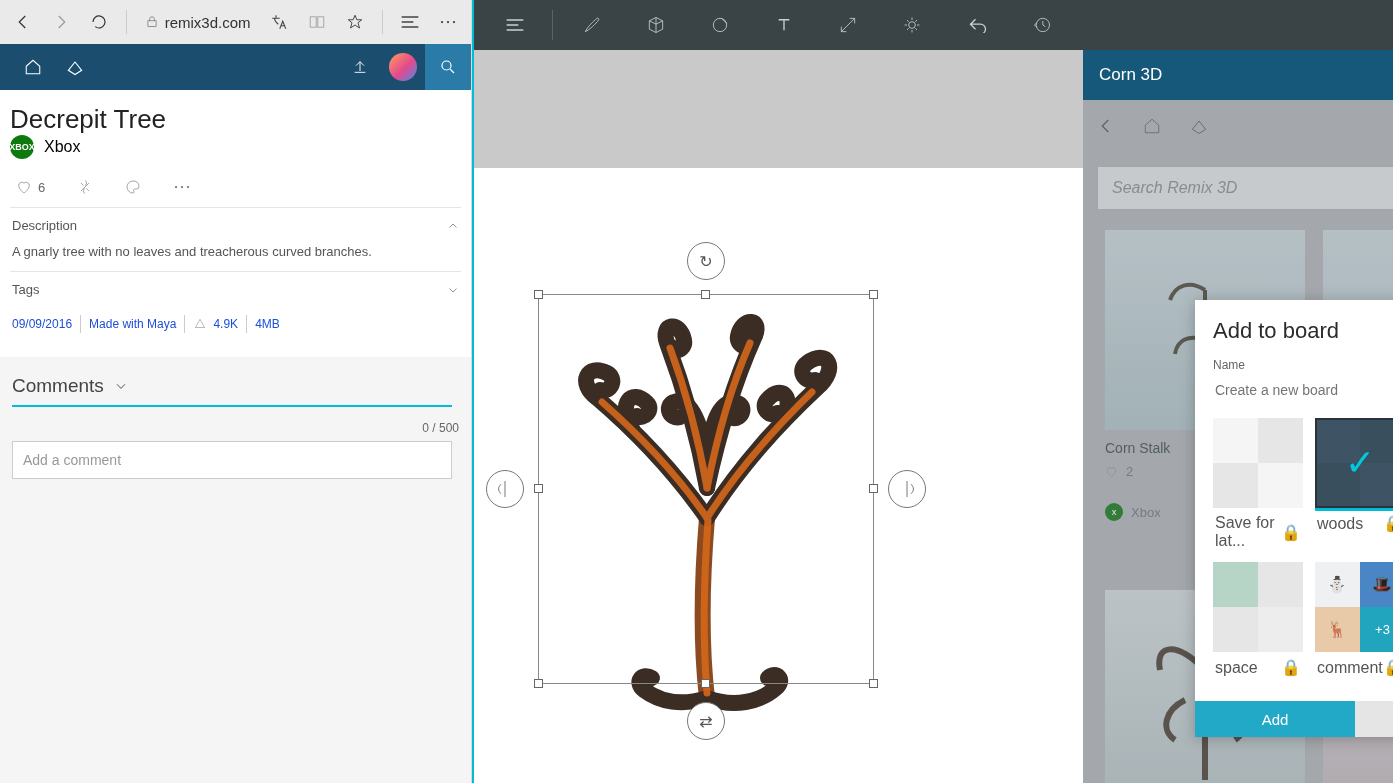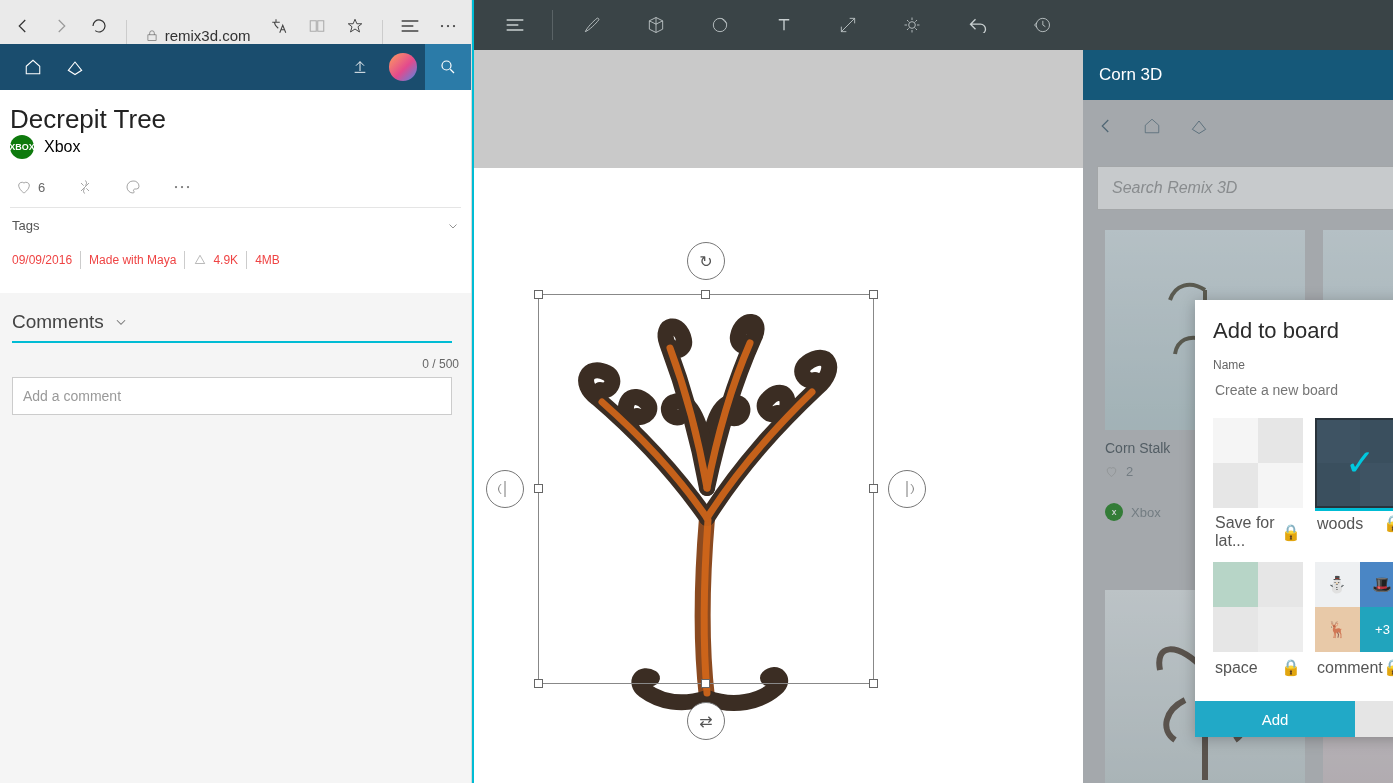--- a/index.html
+++ b/index.html
@@ -4,42 +4,42 @@
 <style>
 * { box-sizing: border-box; margin: 0; padding: 0; }
 body {
   font-family: "Segoe UI", Arial, sans-serif;
   width: 1393px; height: 783px;
   overflow: hidden; background: #fff;
   display: flex;
 }
 
 .left { width: 472px; height: 100%; flex: 0 0 472px; display: flex; flex-direction: column; background:#fff; border-right:1px solid #d9d9d9;}
-.browser-row { height: 44px; background: #eaeaea; display: flex; align-items: flex-end; padding: 0 6px; gap:4px;}
+.browser-row { height: 44px; background: #eaeaea; display: flex; align-items: center; padding: 0 6px; gap:4px;}
 .browser-row .btn { width: 36px; height:36px; display:flex; align-items:center; justify-content:center; color:#333; cursor:pointer;}
 .url { flex:1; display:flex; align-items:center; gap:6px; font-size:15px; color:#333; padding:0 8px;}
 .app-header { height:46px; background:#1a4d6e; display:flex; align-items:center; padding:0 0 0 12px; color:#fff;}
 .app-header .hbtn { width:42px; height:46px; display:flex; align-items:center; justify-content:center; cursor:pointer;}
 .app-header .spacer{flex:1;}
 .avatar-sm{width:28px;height:28px;border-radius:50%;background:linear-gradient(135deg,#ff9e5e 0%,#e34a8d 55%,#4e88e6 100%);margin:0 8px;}
 .search-h{width:46px;height:46px;background:#2b7ba8;display:flex;align-items:center;justify-content:center;}
 .hero { height:280px; position:relative; background:linear-gradient(#efe6ea,#dcccd4 70%,#c9b6c0);}
 .hero .svg-tree{position:absolute;top:30px;left:110px;}
 .hero .expand{position:absolute;bottom:12px;right:12px;color:#fff;opacity:.85;}
 .hero .view3d{position:absolute;bottom:12px;left:12px;color:#555;opacity:.7;font-size:13px;}
 .meta { padding:14px 10px 8px 10px; background:#fff;}
 .title{font-size:26px;font-weight:300;color:#222;}
 .author-row{display:flex;align-items:center;gap:10px;margin-bottom:16px;}
 .xbox-circle{width:24px;height:24px;border-radius:50%;background:#0e7a0d;display:flex;align-items:center;justify-content:center;color:#fff;font-size:9px;font-weight:bold;}
 .icon-row{display:flex;align-items:center;gap:32px;color:#666;padding:4px 6px 12px 6px;}
 .icon-row .ic{display:flex;align-items:center;gap:6px;font-size:13px;}
 .sect{border-top:1px solid #e5e5e5;padding:10px 2px;}
 .sect-head{display:flex;justify-content:space-between;align-items:center;font-size:13px;color:#555;}
 .sect-body{font-size:13px;color:#555;margin-top:10px;line-height:1.4;}
-.meta-row{display:flex;align-items:center;gap:8px;font-size:12px;color:#ef4444;padding:8px 2px 16px 2px;}
+.meta-row{display:flex;align-items:center;gap:8px;font-size:12px;color:#1d4ed8;padding:8px 2px 16px 2px;}
 .meta-row .div{width:1px;height:18px;background:#ccc;}
 .comments{background:#f5f5f5;padding:18px 12px 12px 12px;flex:1;}
 .com-head{display:flex;align-items:center;gap:10px;font-size:19px;color:#444;font-weight:300;}
 .underline{height:2px;width:440px;background:#00bcd4;margin-top:8px;}
 .count-row{text-align:right;font-size:12px;color:#666;margin-top:14px;}
 .comment-box{width:440px;margin-top:6px;background:#fff;border:1px solid #ccc;padding:10px;font-size:14px;color:#999;}
 
 .center{flex:1;height:100%;border-left:2px solid #00bcd4;display:flex;flex-direction:column;position:relative;}
 .toolbar{height:50px;background:#3a4447;display:flex;align-items:center;padding:0 10px;gap:2px;}
 .toolbar .tbtn{width:62px;height:50px;display:flex;align-items:center;justify-content:center;color:#c9d0d1;cursor:pointer;}
@@ -199,20 +199,31 @@
         </div>
       <div class="ic">
           <svg width="18" height="6" viewBox="0 0 24 6">
             <circle cx="4" cy="3" r="1.5" fill="#777"></circle>
             <circle cx="12" cy="3" r="1.5" fill="#777"></circle>
             <circle cx="20" cy="3" r="1.5" fill="#777"></circle>
           </svg>
         </div>
     </div>
 
+    <div class="sect">
+      <div class="sect-head">
+        <span>Description</span>
+        <span>
+            <svg width="12" height="12" viewBox="0 0 24 24">
+              <path d="M5 15l7-7 7 7" stroke="#777" fill="none" stroke-width="1.6"></path>
+            </svg>
+          </span>
+      </div>
+      <div class="sect-body">A gnarly tree with no leaves and treacherous curved branches.</div>
+    </div>
     <div class="sect">
       <div class="sect-head">
         <span>Tags</span>
         <span>
             <svg width="12" height="12" viewBox="0 0 24 24">
               <path d="M5 9l7 7 7-7" stroke="#777" fill="none" stroke-width="1.6"></path>
             </svg>
           </span>
       </div>
     </div>

